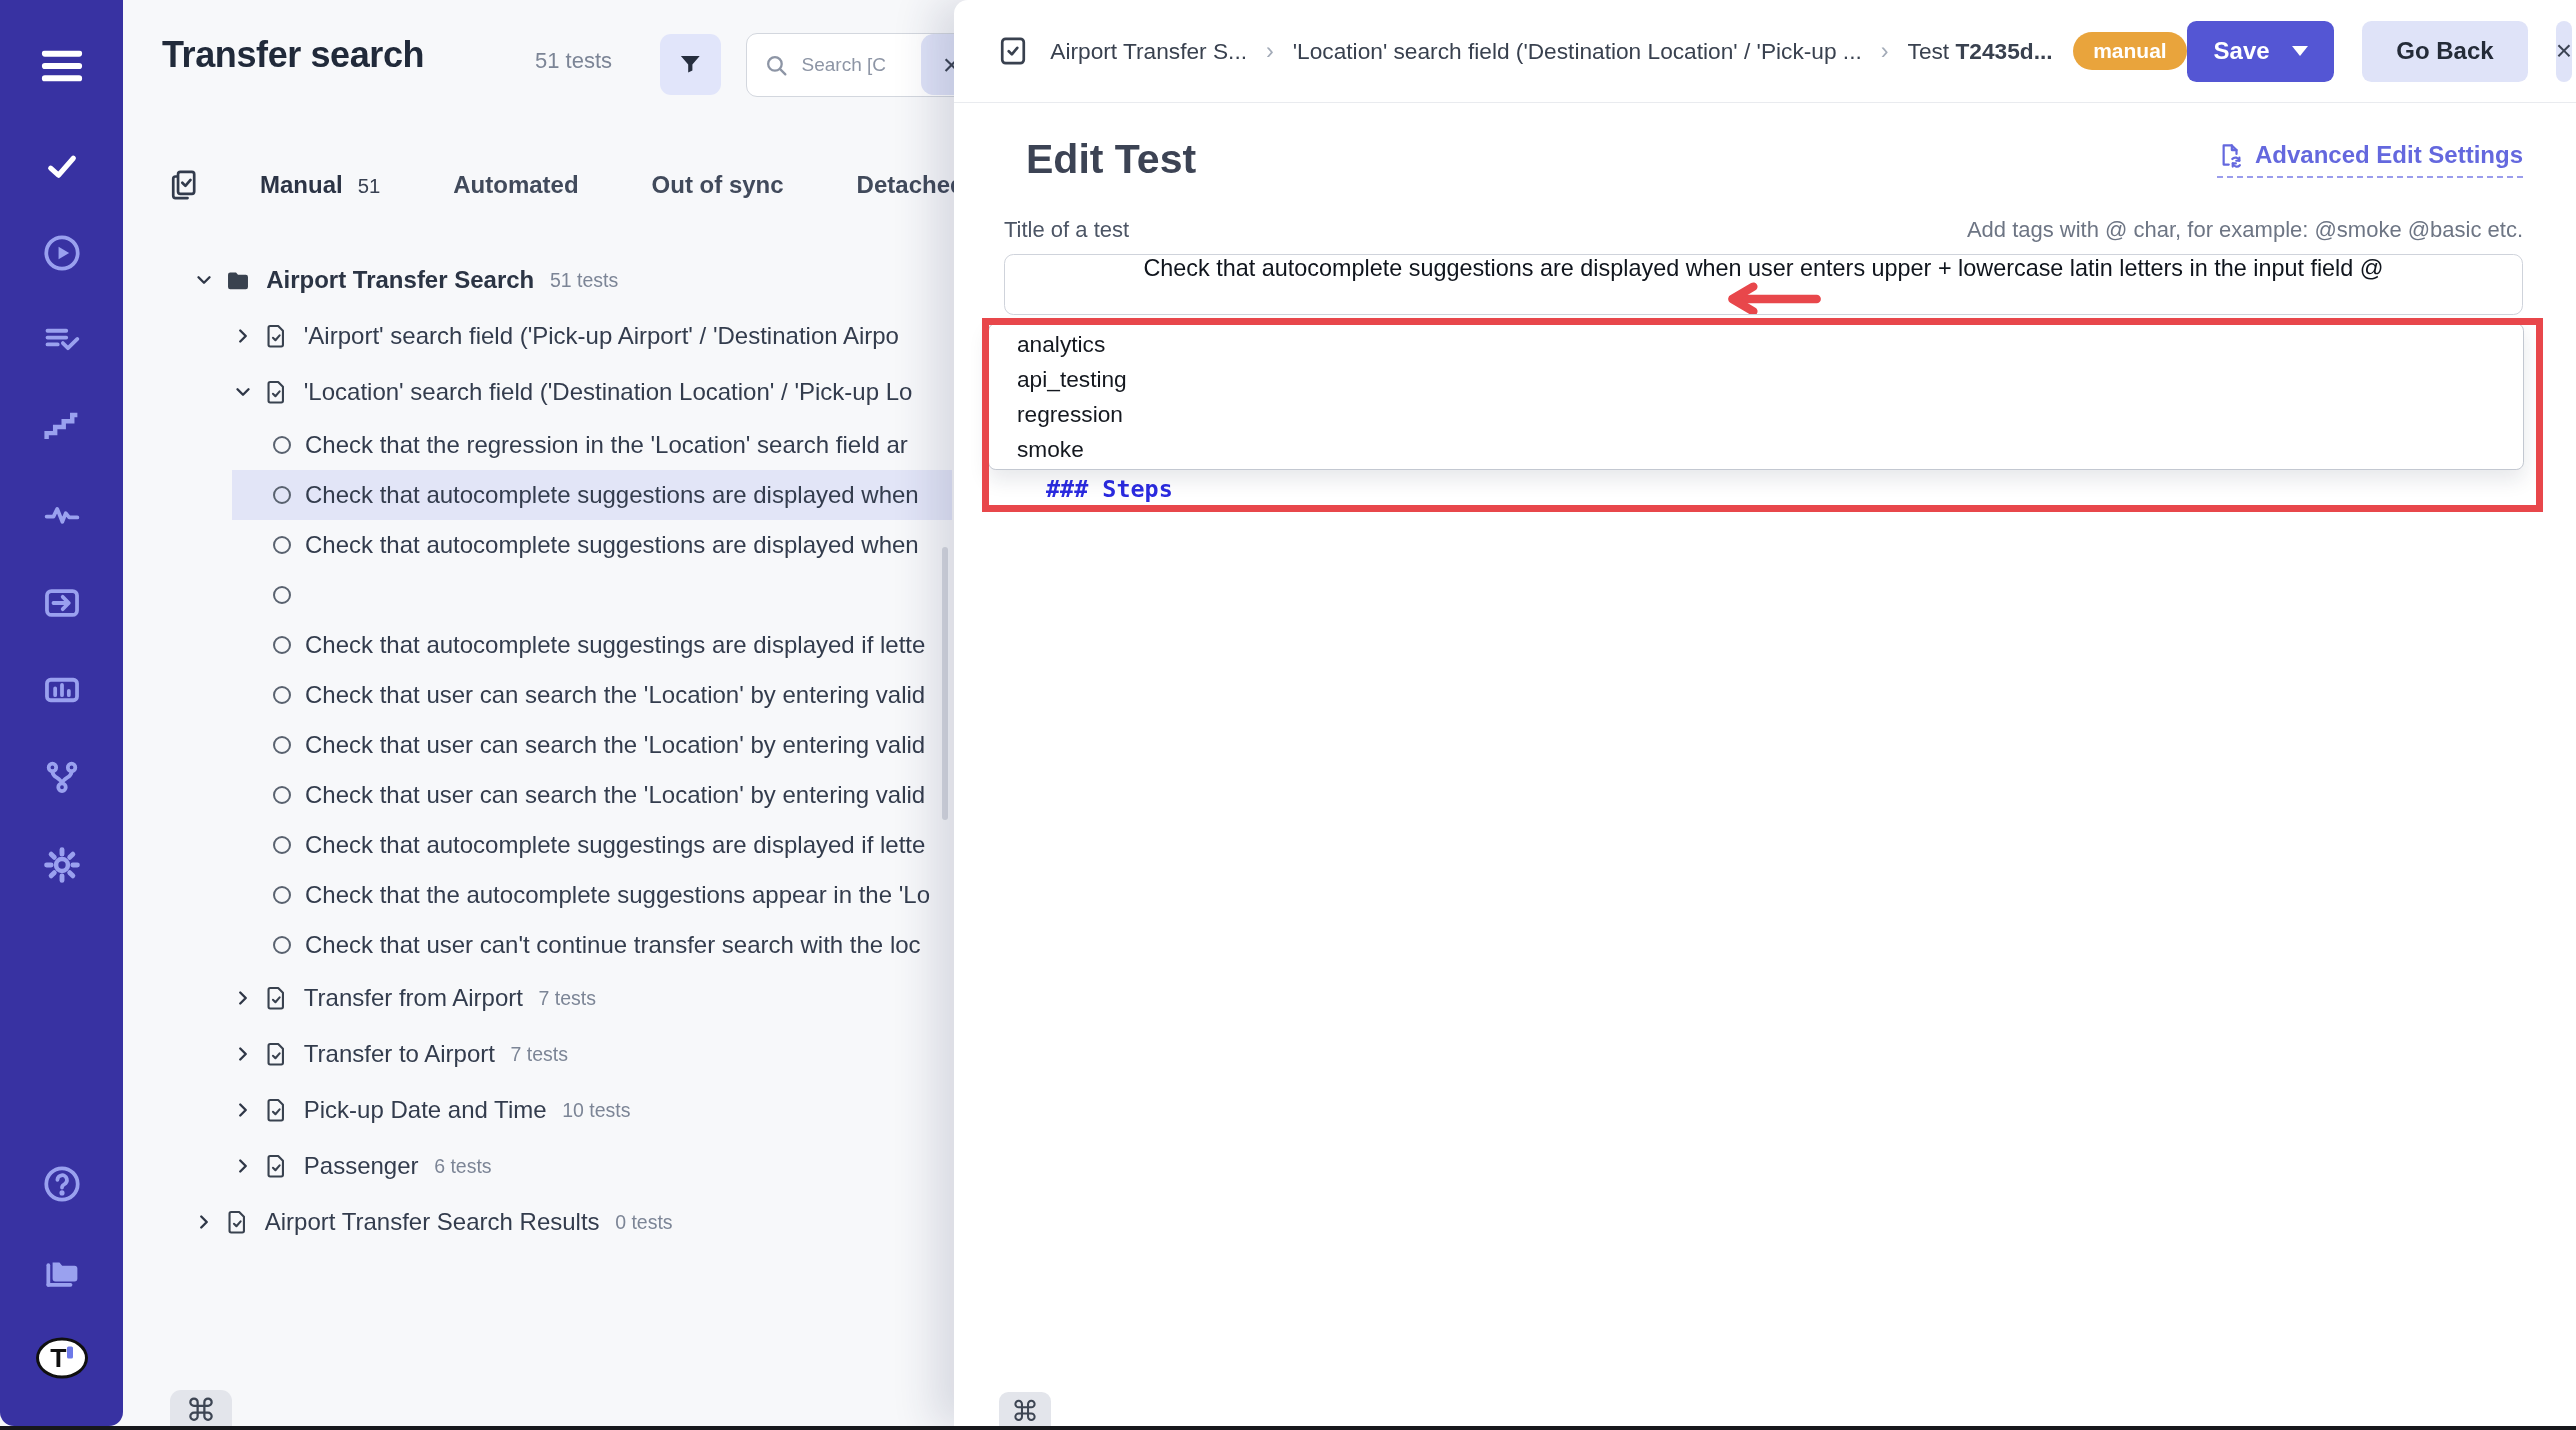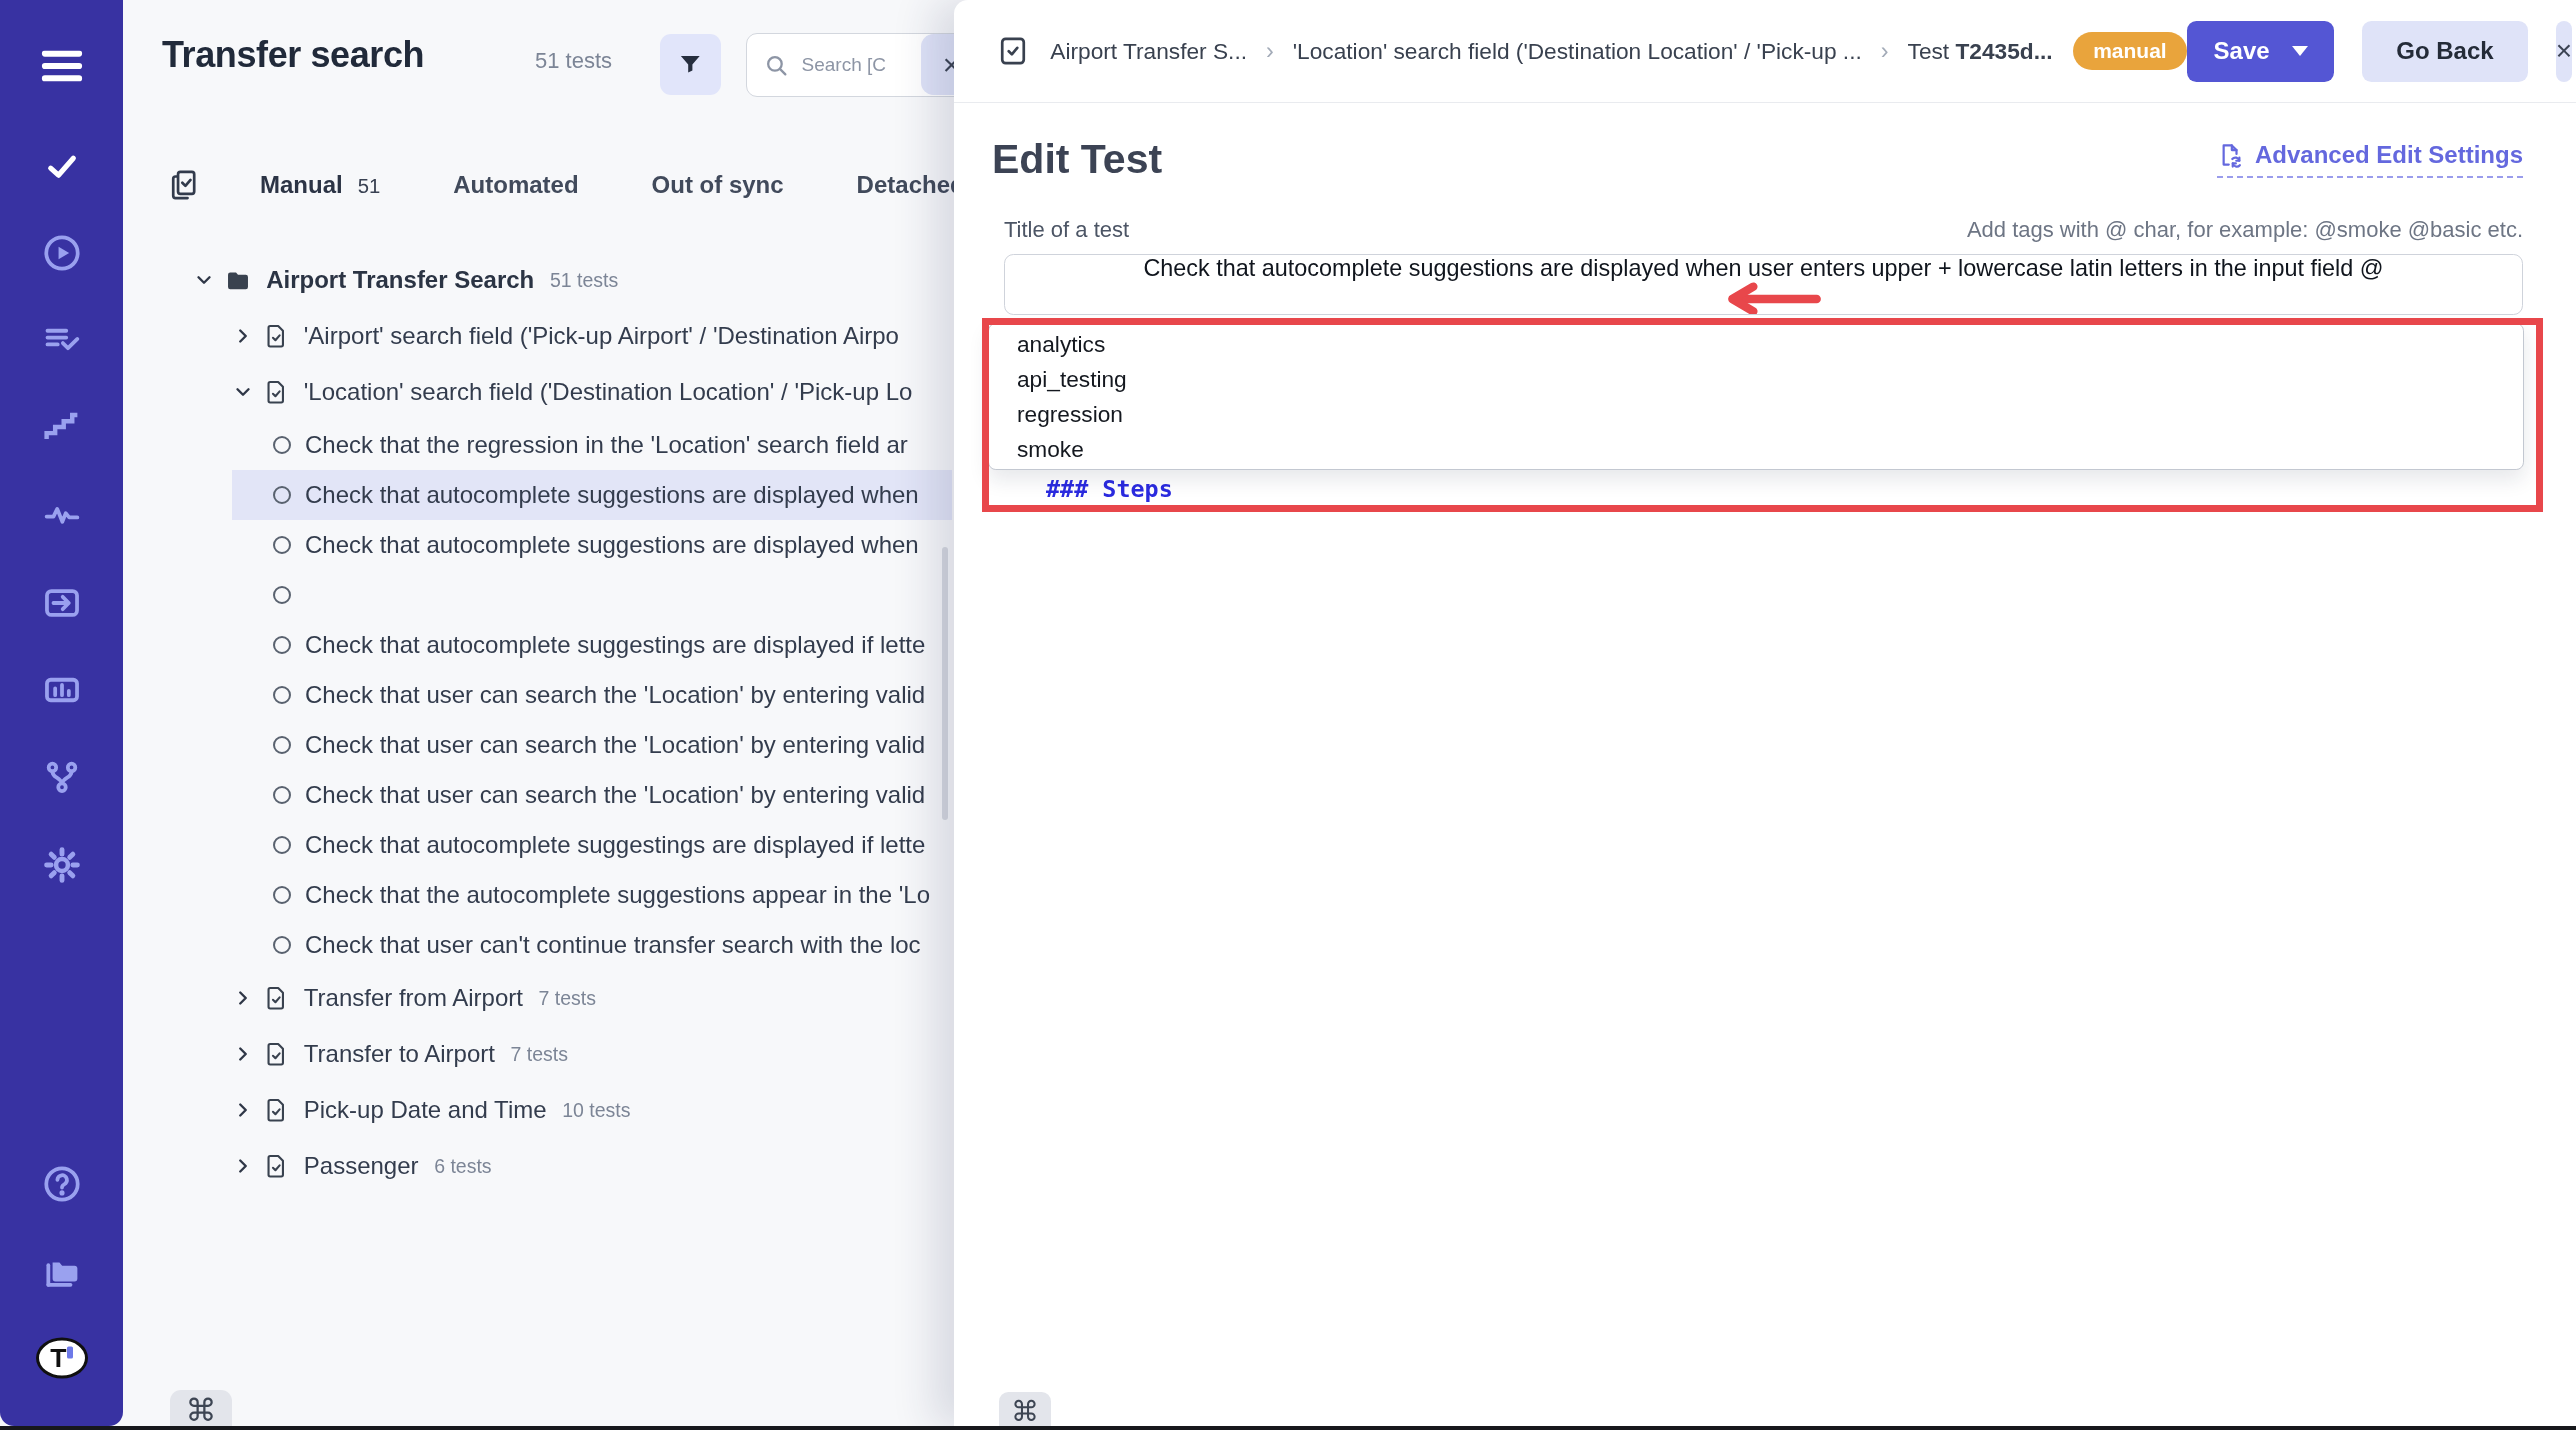--- a/index.html
+++ b/index.html
@@ -50,21 +50,21 @@
   .bc-ico { color:#39414f; display:flex; margin-right:20.3px; }
   .bc-seg { font-size:22.7px; color:#39414f; }
   .bc-sep { font-size:23.4px; color:#a3abb8; margin:0 19px; }
   .bc-id { font-weight:bold; }
   .pill-manual { background:#e9a43c; color:#fff; font-size:21px; font-weight:bold; padding:7px 20.3px; border-radius:780px; margin-left:20.3px; }
   .btn-save { margin-left:auto; height:61px; background:#5456d4; color:#fff; font-size:24px; font-weight:bold; border:none; border-radius:9.4px; display:flex; align-items:center; padding:0 26.6px; gap:22px; cursor:pointer; font-family:inherit; }
   .caret { width:0; height:0; border-left:8.6px solid transparent; border-right:8.6px solid transparent; border-top:10.2px solid #fff; }
   .btn-light { height:61px; background:#dfe3f8; color:#242b38; font-size:24px; font-weight:bold; border:none; border-radius:9.4px; padding:0 34px; margin-left:28px; cursor:pointer; font-family:inherit; }
   .btn-x { width:61px; height:61px; background:#dfe3f8; color:#3c4454; font-size:28px; border:none; border-radius:9.4px; margin-left:28px; display:flex; align-items:center; justify-content:center; cursor:pointer; }
 
-  .edit-head { display:flex; align-items:center; justify-content:space-between; margin:33px 53px 0 38px; }
+  .edit-head { display:flex; align-items:center; justify-content:space-between; margin:33px 53px 0 72px; }
   .eh-title { font-size:41px; font-weight:bold; color:#3c4354; }
   .adv-link { display:flex; align-items:center; gap:11px; color:#6468de; font-size:24px; font-weight:bold; border-bottom:2.3px dashed #9a9cec; padding-bottom:6.2px; cursor:pointer; }
 
   .label-row { display:flex; align-items:center; justify-content:space-between; margin:34px 53px 0 50px; }
   .fld-label { font-size:22px; color:#4c5565; }
   .tags-hint { font-size:22px; color:#6d7584; }
 
   .title-input { position:relative; margin:11px 53px 0 50px; height:61px; background:#fff; border:1.6px solid #cfd3db; border-radius:9.4px; display:flex; align-items:center; padding:0 20.3px; font-size:23.4px; color:#10151d; white-space:nowrap; overflow:hidden;flex-direction:column; }
   .caret-line { display:inline-block; width:2.3px; height:33px; background:#15181e; margin-left:3.1px; }
   .red-arrow { margin-left:11px; flex:none; }
@@ -380,20 +380,37 @@
             <svg width="26.6" height="28" viewBox="0 0 24 24">
               <g fill="none" stroke="#39424f" stroke-width="1.9" stroke-linecap="round" stroke-linejoin="round">
                 <path d="M6.5 3h7.2L18 7.3V20a1.5 1.5 0 0 1-1.5 1.5h-10A1.5 1.5 0 0 1 5 20V4.5A1.5 1.5 0 0 1 6.5 3z"></path>
                 <path d="M9 13.6l2.2 2.2 3.8-4.4"></path>
               </g>
             </svg>
           </span>
         <span class="tlabel">Passenger</span>
         <span class="tmeta">6 tests</span>
       </div>
+      <div class="trow h72 lvl0">
+        <span class="tg">
+            <svg width="22" height="22" viewBox="0 0 24 24">
+              <path d="M9 6l6 6-6 6" fill="none" stroke="currentColor" stroke-width="2.6" stroke-linecap="round" stroke-linejoin="round"></path>
+            </svg>
+          </span>
+        <span class="ficon">
+            <svg width="26.6" height="28" viewBox="0 0 24 24">
+              <g fill="none" stroke="#39424f" stroke-width="1.9" stroke-linecap="round" stroke-linejoin="round">
+                <path d="M6.5 3h7.2L18 7.3V20a1.5 1.5 0 0 1-1.5 1.5h-10A1.5 1.5 0 0 1 5 20V4.5A1.5 1.5 0 0 1 6.5 3z"></path>
+                <path d="M9 13.6l2.2 2.2 3.8-4.4"></path>
+              </g>
+            </svg>
+          </span>
+        <span class="tlabel">Airport Transfer Search Results</span>
+        <span class="tmeta">0 tests</span>
+      </div>
     </div>
 
     <span class="scrollthumb"></span>
     <span class="cmd-badge">⌘</span>
   </section>
 
   <section class="overlay">
 
     <div class="topbar">
       <span class="bc-ico">

